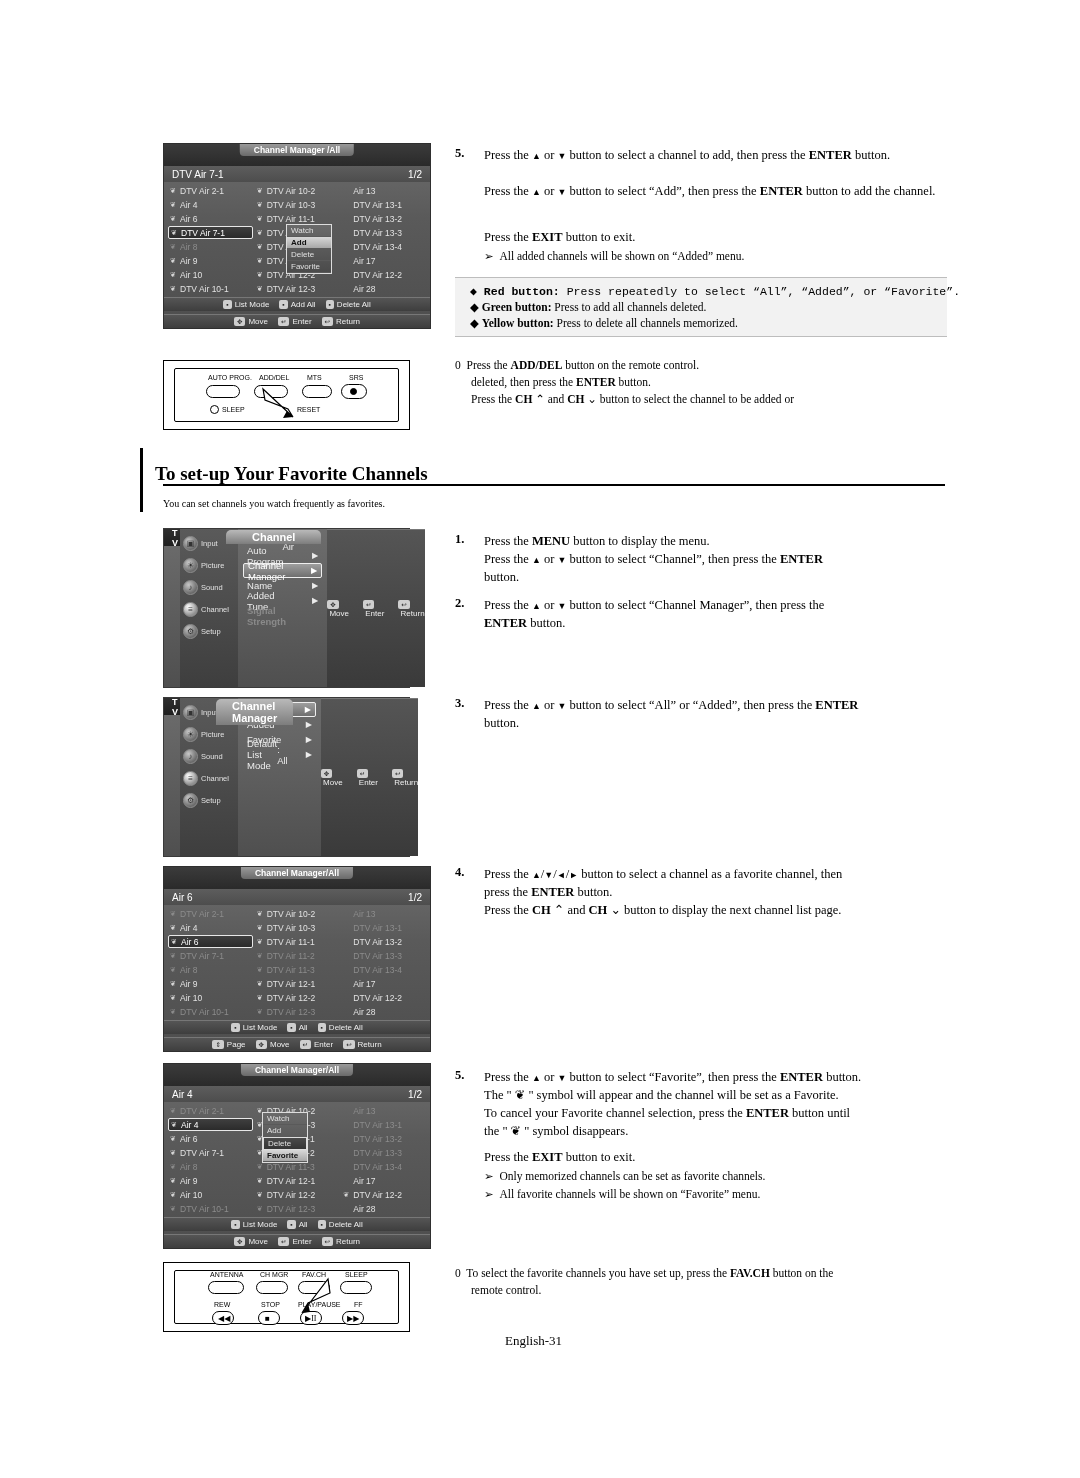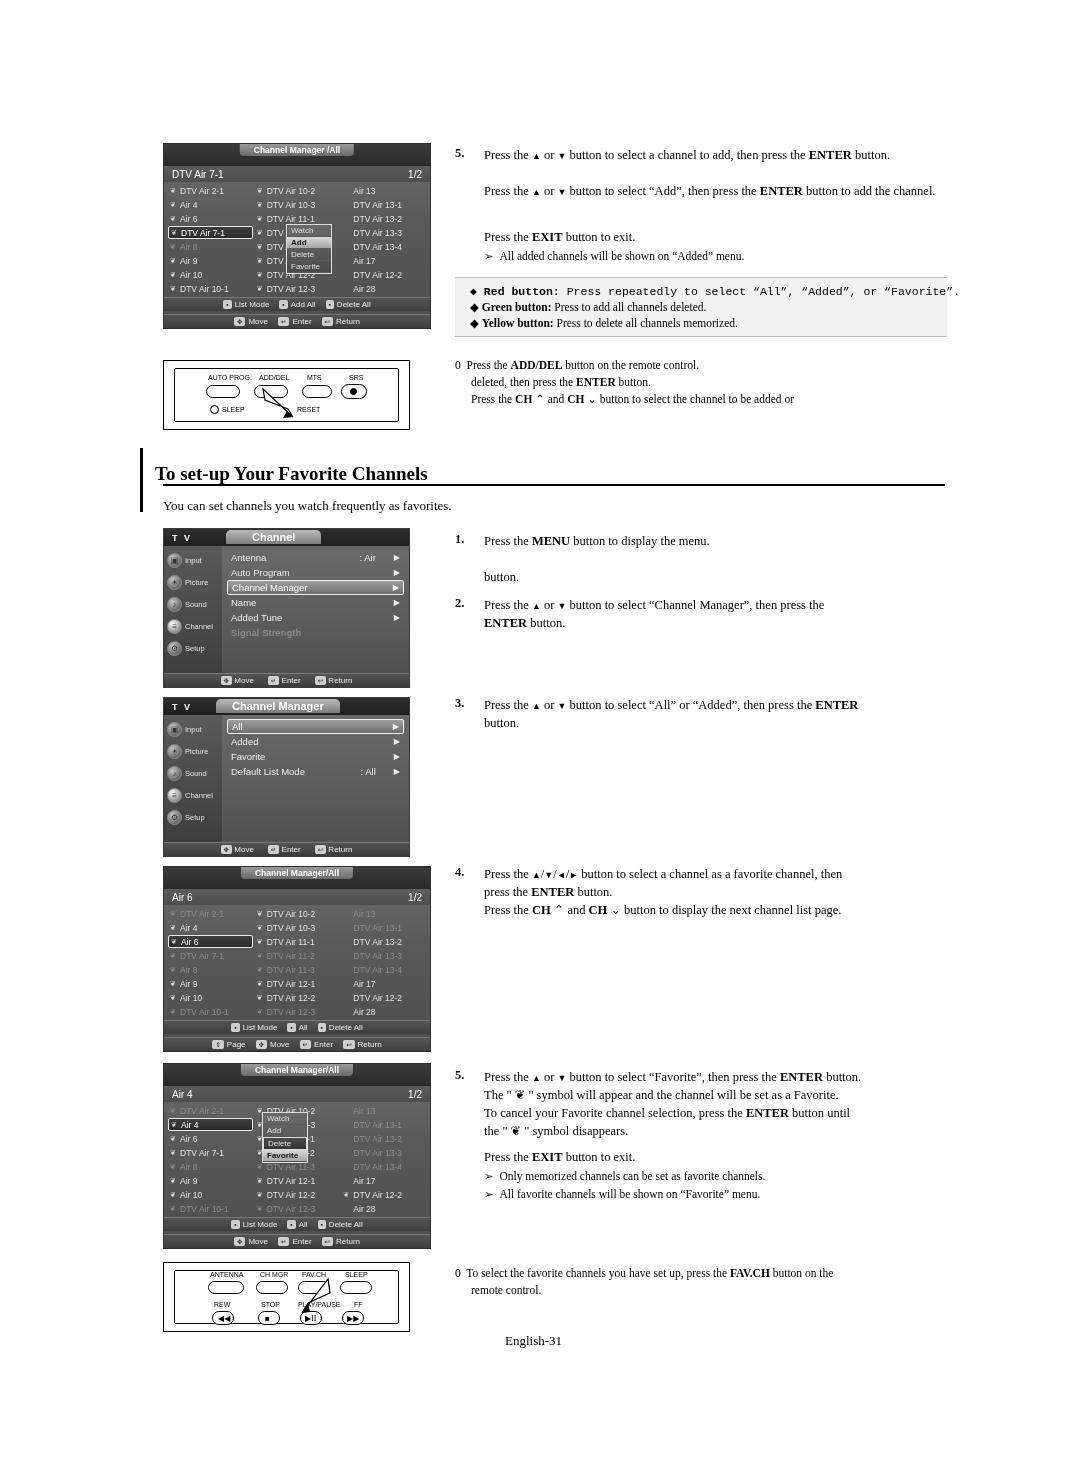--- a/index.html
+++ b/index.html
@@ -113,21 +113,21 @@
     color: #111;
     font-weight: bold;
   }
 
   
   .menu {
     position: absolute;
     border: 1px solid #3a3a3a;
     background: linear-gradient(to bottom,#6d6d6d,#4f4f4f);
     display: flex;
-    flex-direction: column;
+    flex-direction: row;
     font-family: "Liberation Sans", sans-serif;
   }
   .menu-top {
     height: 17px;
     background: linear-gradient(to bottom,#2f2f2f,#1f1f1f);
     display: flex;
     align-items: center;
     position: relative;
   }
   .menu-top .tv {
@@ -437,21 +437,21 @@
     </div>
     <div style="margin-left:16px;">
       <span>Press the </span><b class="bd">CH</b>&nbsp;⌃<span> and </span><b class="bd">CH</b>&nbsp;⌄<span> button to select the channel to be added or</span>
     </div>
   </div>
 
   <div class="h1" style="left:155px; top:455px;margin-top:8px;">To set-up Your Favorite Channels</div>
   <div class="rule" style="left:163px; top:484px; width:782px; height:1.5px;"></div>
   <div class="vbar" style="left:140px; top:448px; width:3px; height:64px;"></div>
 
-  <div class="txt" style="left:163px; top:498px; font-size:13px;">You can set channels you watch frequently as favorites.</div>
+  <div class="txt" style="left:163px; top:498px; font-size:10px;">You can set channels you watch frequently as favorites.</div>
 
   <div class="menu" style="left:163px; top:528px; width:247px; height:160px;">
     <div class="menu-top">
       <span class="tv">T V</span>
       <span class="cap">Channel</span>
     </div>
     <div class="menu-body">
       <div class="menu-rail" id="rail-channel">
           <div class="rail-item">
             <span class="rail-ico">▣</span>
@@ -588,20 +588,23 @@
     <div class="menu-bot">
       <span class="bt"><span class="key">✥</span>&nbsp;<span>Move</span></span>
       <span class="bt"><span class="key">↵</span>&nbsp;<span>Enter</span></span>
       <span class="bt"><span class="key">↩</span>&nbsp;<span>Return</span></span>
     </div>
   </div>
 
   <div class="num" style="left:455px; top:532px;">1.</div>
   <div class="step" style="left:484px; top:532px;">
     Press the <b class="bd">MENU</b> button to display the menu.
+  </div>
+  <div class="step" style="left:484px; top:550px;">
+    Press the <span class="tri">▲</span> or <span class="tri">▼</span> button to select “Channel”, then press the <b class="bd">ENTER</b>
   </div>
   <div class="step" style="left:484px; top:568px;">button.</div>
 
   <div class="num" style="left:455px; top:596px;">2.</div>
   <div class="step" style="left:484px; top:596px;">
     Press the <span class="tri">▲</span> or <span class="tri">▼</span> button to select “Channel Manager”, then press the
   </div>
   <div class="step" style="left:484px; top:614px;">
     <b class="bd">ENTER</b> button.
   </div>

